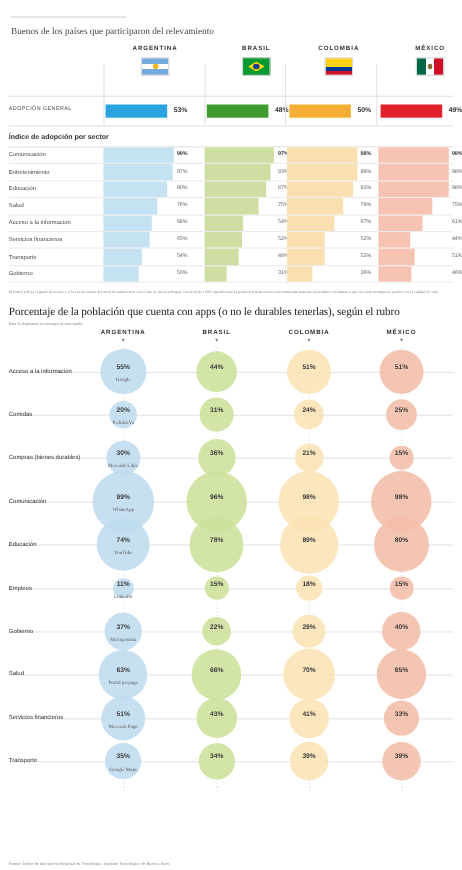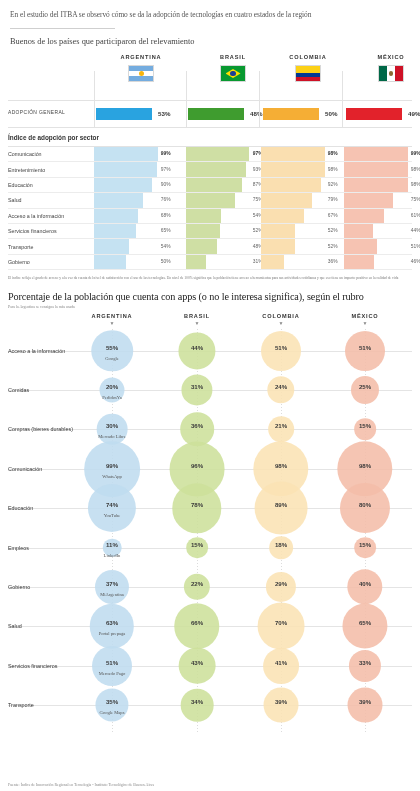--- a/index.html
+++ b/index.html
@@ -103,21 +103,20 @@
     position:absolute;left:8px;bottom:4px;
     font-family:"Liberation Serif",serif;font-size:3.9px;color:#888;
   }
 </style>
 </head>
 <body>
 
 <div class="page">
 
   <div class="hdr">
-    <h2>En el estudio del ITBA se observó cómo se da la adopción de tecnologías en cuatro estados de la región</h2>
     <div class="rule"></div>
     <div class="sec-label">Buenos de los países que participaron del relevamiento</div>
   </div>
 
   <div class="countries" id="country-header">
       <div class="cty" style="left: 88px;">
         <div class="nm">ARGENTINA</div>
         <div>
           <div class="flag f-ar">
             <div class="sun"></div>
@@ -327,21 +326,21 @@
             <div class="sbar" style="left:0;width:30px;background:#f6c3b2"></div>
             <div class="sval" style="left:66.8px">46%</div>
           </div>
         </div>
       </div>
   </div>
 
   <div class="note">El índice refleja el grado de acceso y a la vez da cuenta del nivel de satisfacción con el uso de las tecnologías. Un nivel de 100% significa que la población tiene acceso a herramientas para sus actividades cotidianas y que eso tiene un impacto positivo en la calidad de vida</div>
 
   <div class="bsec">
-    <h3>Porcentaje de la población que cuenta con apps (o no le interesa significa), según el rubro</h3>
+    <h3>Porcentaje de la población que cuenta con apps (o no le durables tenerlas), según el rubro</h3>
     <div class="bsub">Para la Argentina se consigna la más usada</div>
     <div class="bhdr" id="bubble-header">
         <div class="nm" style="left: 59px;">ARGENTINA</div>
         <div class="car" style="left: 59px;">▼</div>
         <div class="nm" style="left: 144px;">BRASIL</div>
         <div class="car" style="left: 144px;">▼</div>
         <div class="nm" style="left: 228px;">COLOMBIA</div>
         <div class="car" style="left: 228px;">▼</div>
         <div class="nm" style="left: 312px;">MÉXICO</div>
         <div class="car" style="left: 312px;">▼</div>

